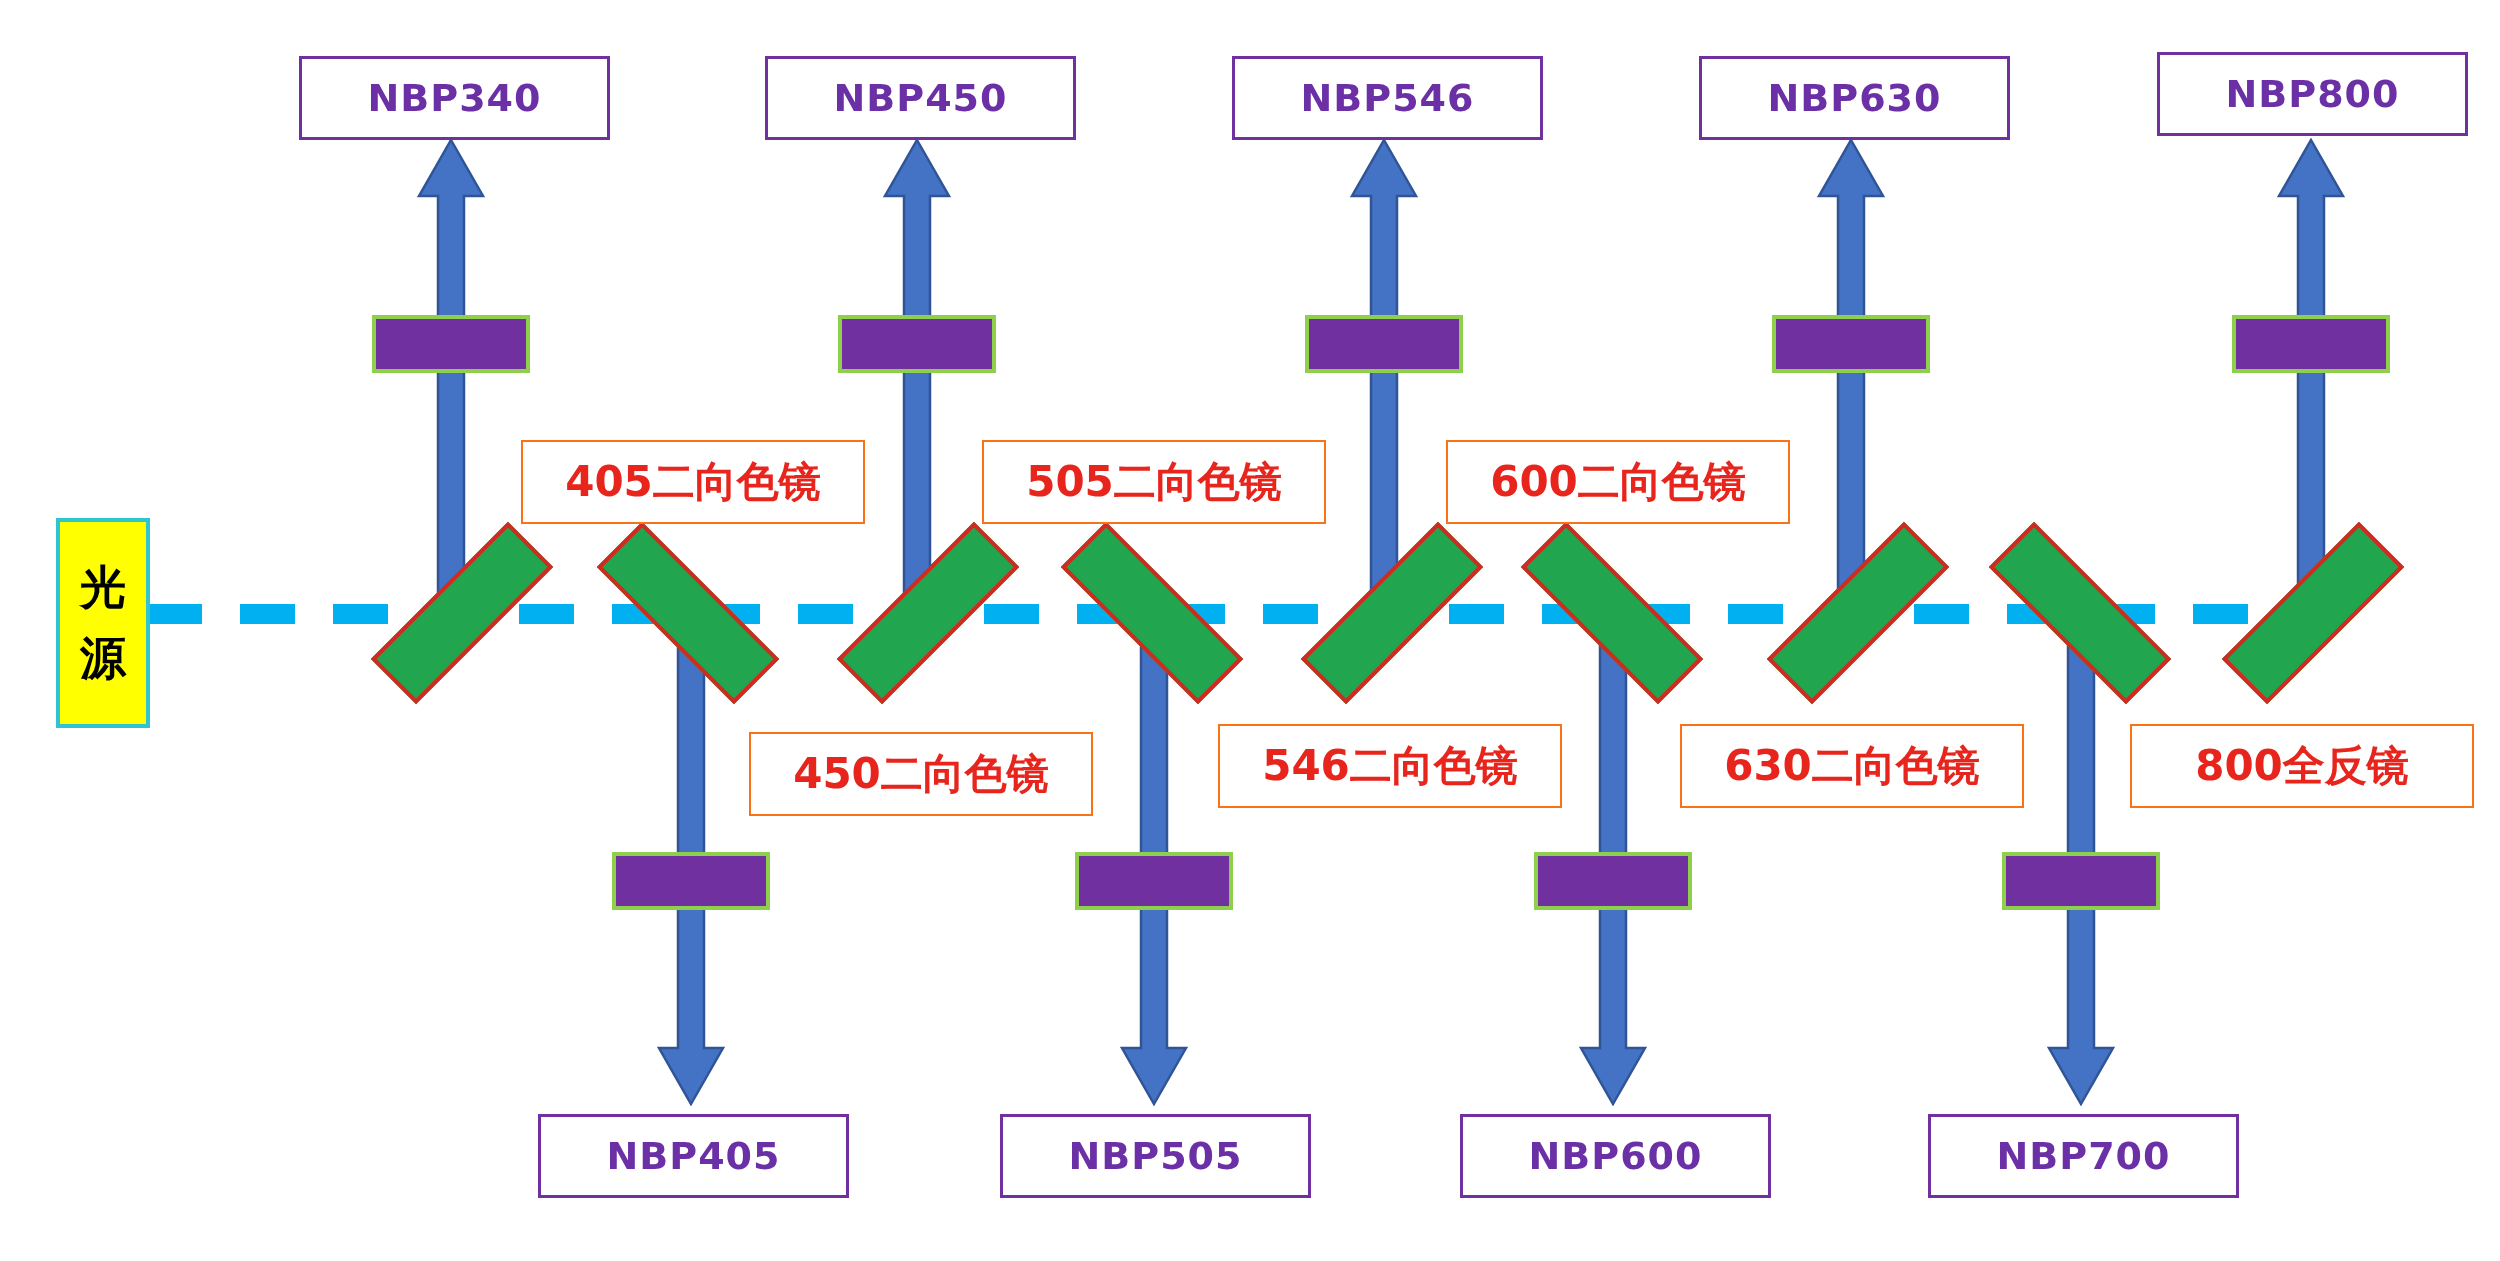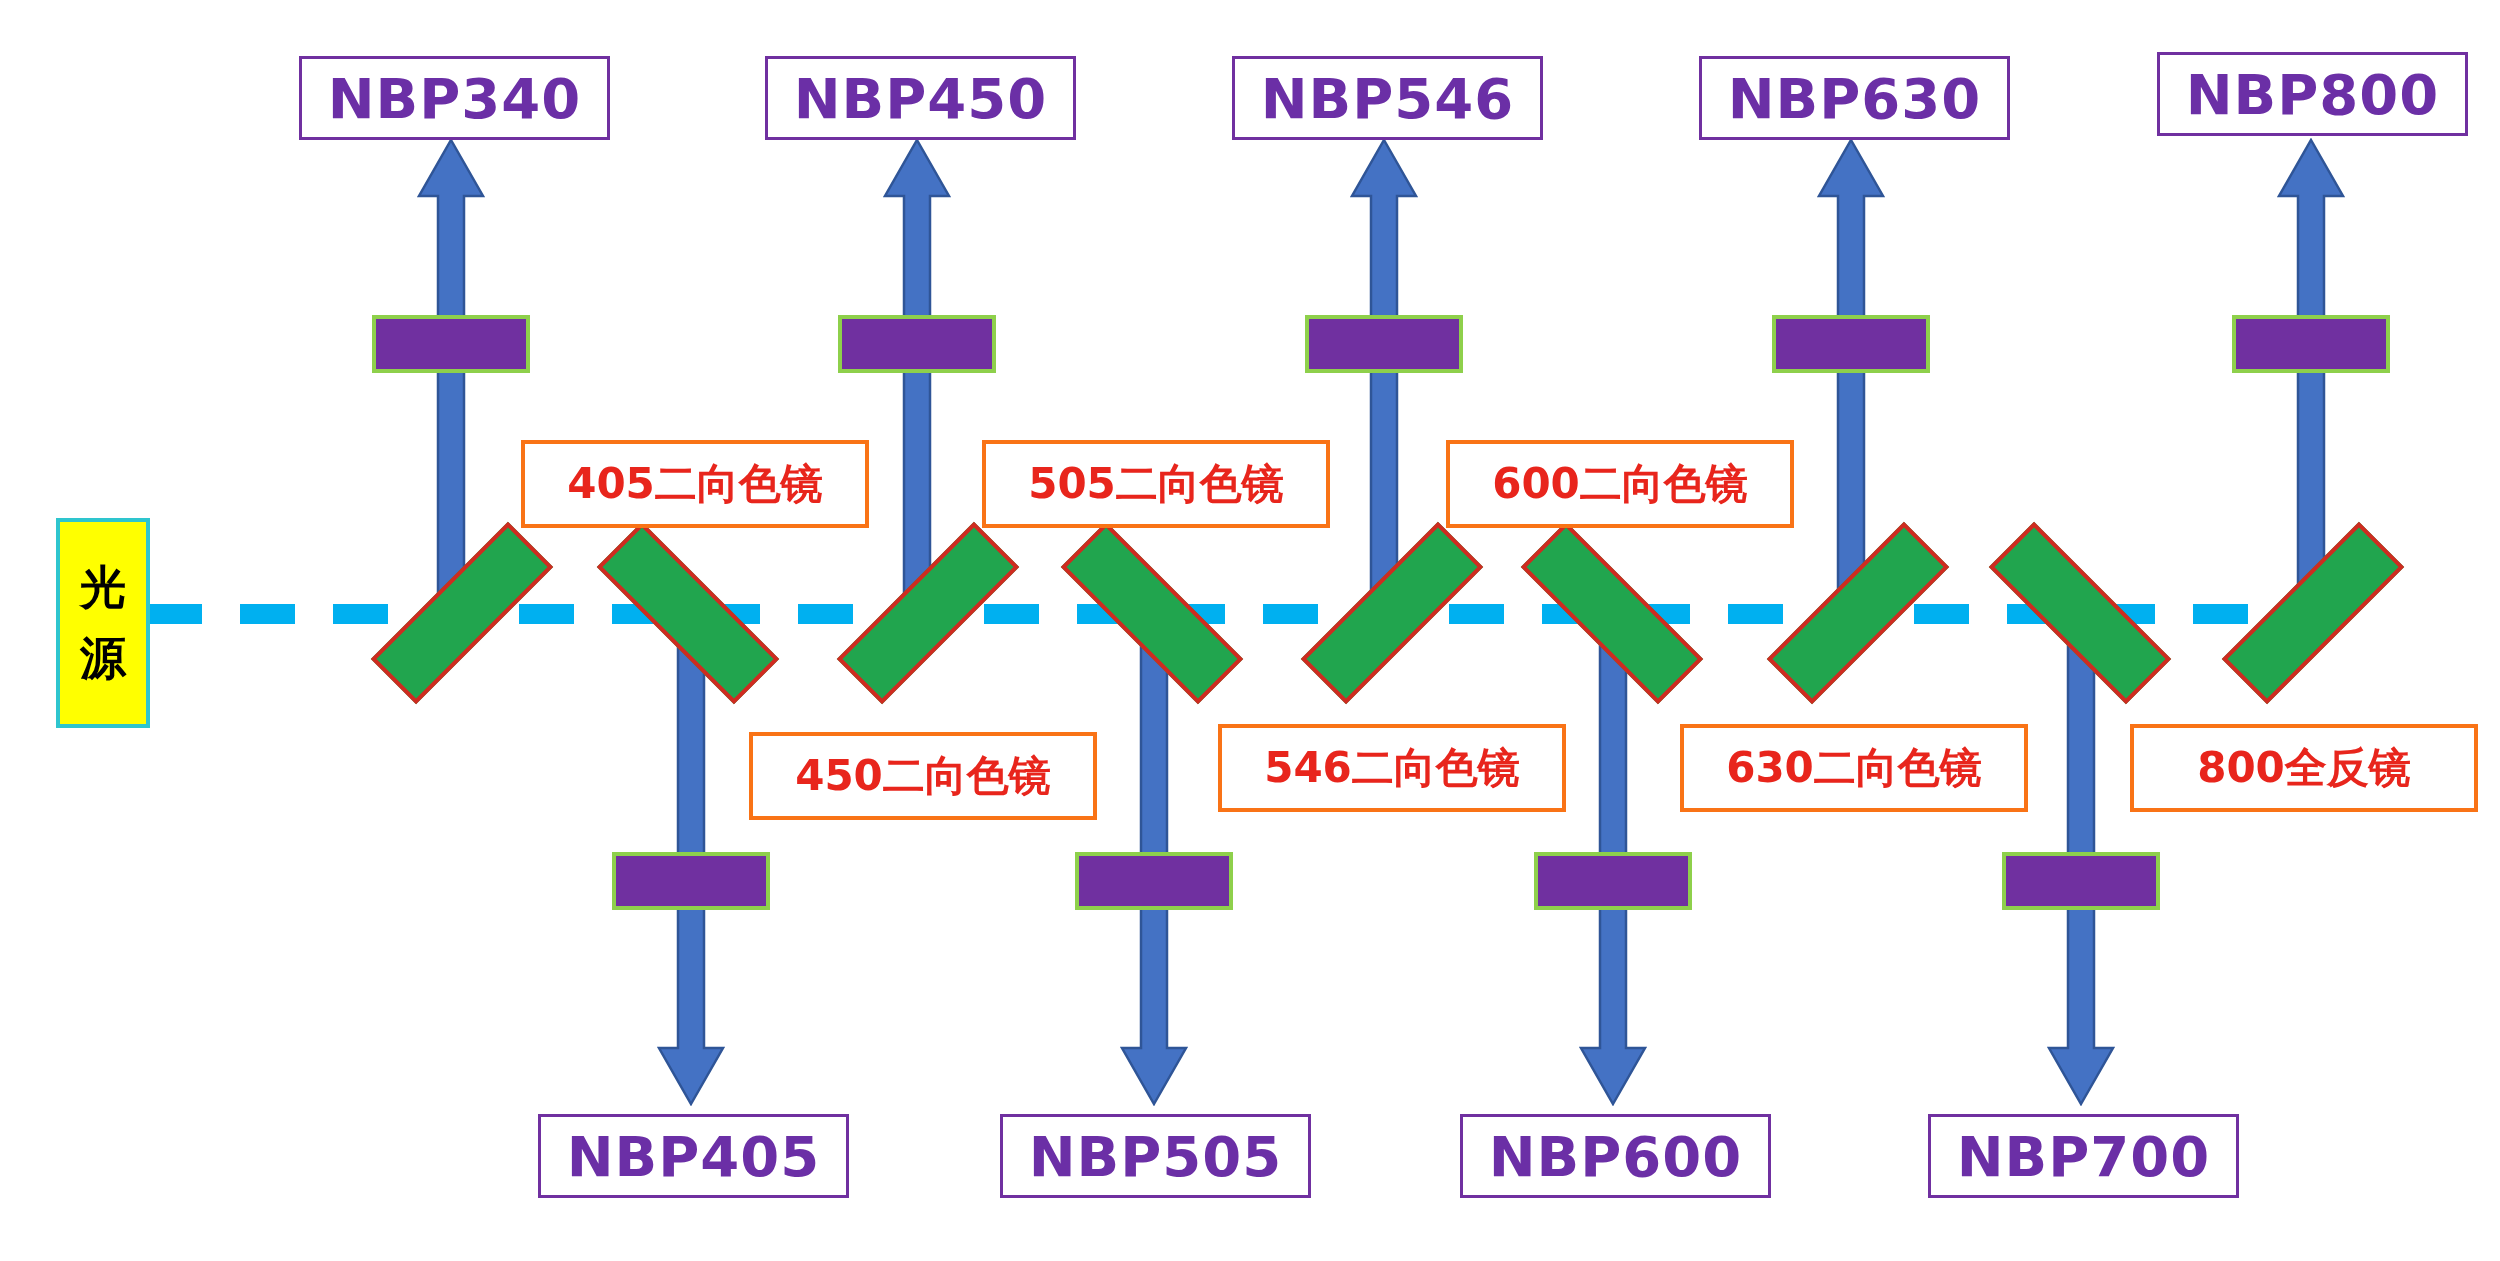--- a/index.html
+++ b/index.html
@@ -24,26 +24,26 @@
   
   .filter{
     position:absolute;z-index:4;width:150px;height:50px;
     background:#7030A0;border:4px solid #8ED04B;
   }
   
   .out-box{
     position:absolute;z-index:5;width:305px;height:78px;
     background:#ffffff;border:3px solid #7030A0;
     display:flex;align-items:center;justify-content:center;
-    color:#6B2FA6;font-size:56px;font-weight:bold;letter-spacing:1px;
+    color:#6B2FA6;font-size:38px;font-weight:bold;letter-spacing:1px;
   }
   
   .mlabel{
     position:absolute;z-index:5;width:340px;height:80px;
-    background:#ffffff;border:4px solid #f97316;
+    background:#ffffff;border:2px solid #f97316;
     display:flex;align-items:center;justify-content:center;
     color:#E8251C;font-size:42px;font-weight:bold;
   }
   
   .source{
     position:absolute;z-index:5;left:56px;top:518px;width:94px;height:210px;
     background:#FFFF00;border:4px solid #2EC5CE;box-sizing:border-box;
     display:flex;align-items:center;justify-content:center;
   }
   .source span{

